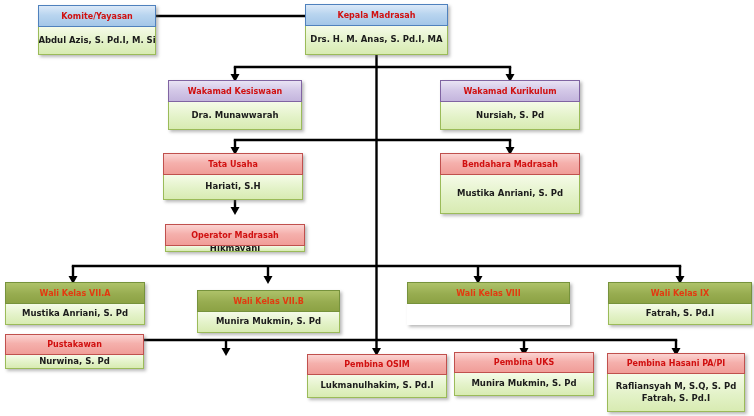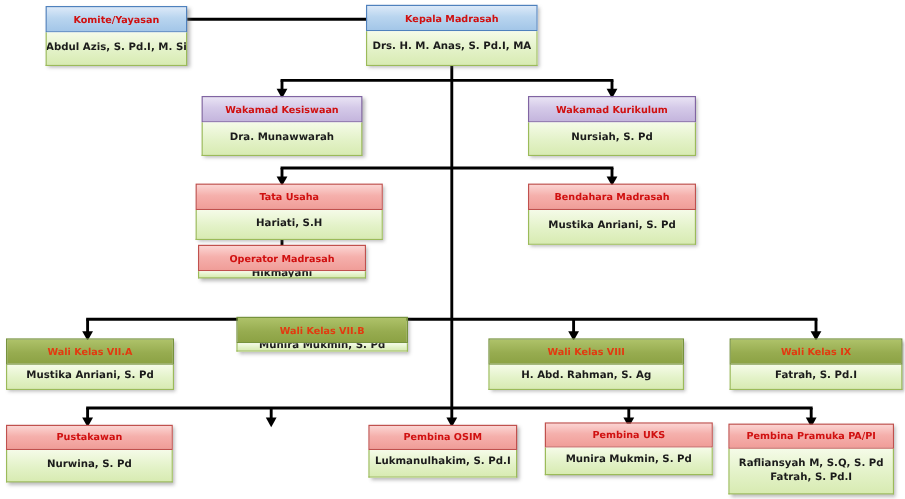--- a/index.html
+++ b/index.html
@@ -104,64 +104,63 @@
 
   <div class="node purple" style="left:168px;top:80px;width:134px;height:50px">
     <div class="hdr">Wakamad Kesiswaan</div>
     <div class="bod">Dra. Munawwarah</div>
   </div>
   <div class="node purple" style="left:440px;top:80px;width:140px;height:50px">
     <div class="hdr">Wakamad Kurikulum</div>
     <div class="bod">Nursiah, S. Pd</div>
   </div>
 
-  <div class="node pink" style="left:163px;top:153px;width:156px;height:47px">
+  <div class="node pink" style="left:163px;top:153px;width:140px;height:47px">
     <div class="hdr">Tata Usaha</div>
     <div class="bod">Hariati, S.H</div>
   </div>
-  <div class="node pink" style="left:440px;top:153px;width:140px;height:51px">
+  <div class="node pink" style="left:440px;top:153px;width:140px;height:61px">
     <div class="hdr">Bendahara Madrasah</div>
     <div class="bod">Mustika Anriani, S. Pd</div>
   </div>
 
-  <div class="node pink" style="left:165px;top:204px;width:140px;height:28px">
+  <div class="node pink" style="left:165px;top:224px;width:140px;height:28px">
     <div class="hdr">Operator Madrasah</div>
     <div class="bod">Hikmayani</div>
   </div>
 
   <div class="node olive" style="left:5px;top:282px;width:140px;height:43px">
     <div class="hdr">Wali Kelas VII.A</div>
     <div class="bod">Mustika Anriani, S. Pd</div>
   </div>
-  <div class="node olive" style="left:197px;top:264px;width:143px;height:29px">
+  <div class="node olive" style="left:197px;top:290px;width:143px;height:43px">
     <div class="hdr">Wali Kelas VII.B</div>
     <div class="bod">Munira Mukmin, S. Pd</div>
   </div>
   <div class="node olive" style="left:407px;top:282px;width:163px;height:43px">
     <div class="hdr">Wali Kelas VIII</div>
-    <div class="bod">H. Abd. Rahman, S. Ag</div>
   </div>
   <div class="node olive" style="left:608px;top:282px;width:144px;height:43px">
     <div class="hdr">Wali Kelas IX</div>
     <div class="bod">Fatrah, S. Pd.I</div>
   </div>
 
-  <div class="node pink" style="left:5px;top:354px;width:139px;height:48px">
+  <div class="node pink" style="left:5px;top:334px;width:139px;height:35px">
     <div class="hdr" style="height:19px">Pustakawan</div>
     <div class="bod">Nurwina, S. Pd</div>
   </div>
-  <div class="node pink" style="left:307px;top:354px;width:124px;height:44px">
+  <div class="node pink" style="left:307px;top:354px;width:140px;height:44px">
     <div class="hdr" style="height:19px">Pembina OSIM</div>
     <div class="bod">Lukmanulhakim, S. Pd.I</div>
   </div>
   <div class="node pink" style="left:454px;top:352px;width:140px;height:44px">
     <div class="hdr" style="height:19px">Pembina UKS</div>
     <div class="bod">Munira Mukmin, S. Pd</div>
   </div>
   <div class="node pink" style="left:607px;top:353px;width:138px;height:59px">
-    <div class="hdr" style="height:19px">Pembina Pramuka PA/PI</div>
+    <div class="hdr" style="height:19px">Pembina Hasani PA/PI</div>
     <div class="bod two">
       <span>Rafliansyah M, S.Q, S. Pd</span>
       <span>Fatrah, S. Pd.I</span>
     </div>
   </div>
 
 </div>
 
 </body></html>

